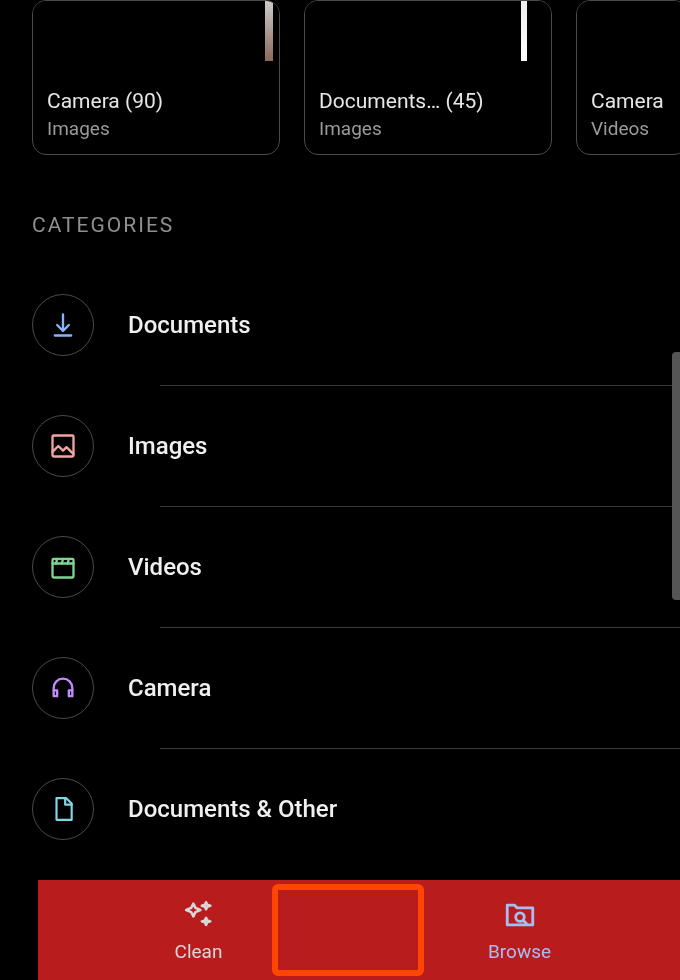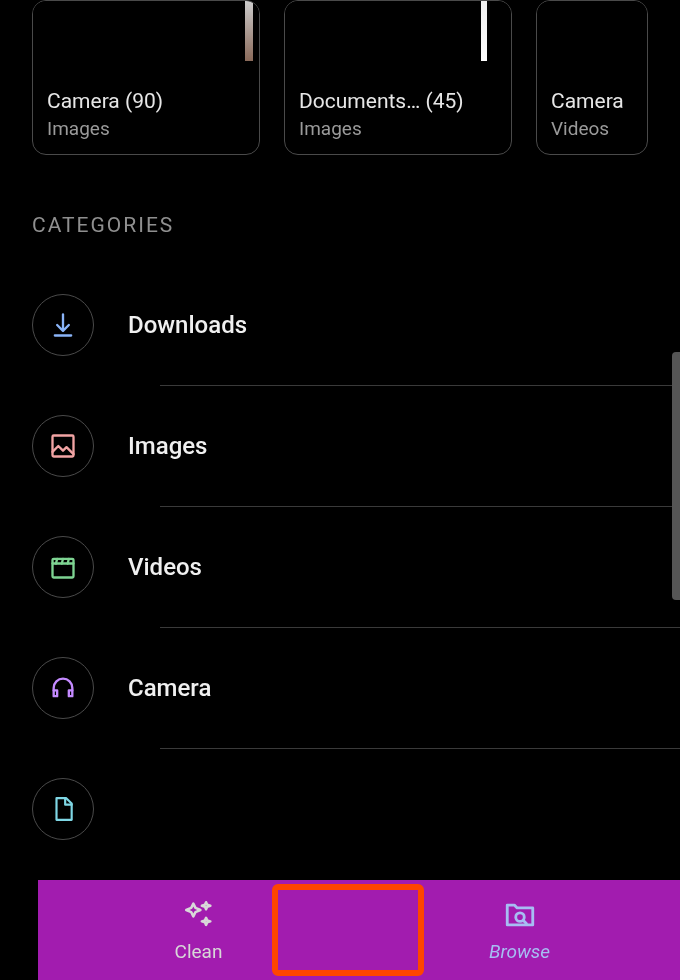--- a/index.html
+++ b/index.html
@@ -2,21 +2,21 @@
 <html><head>
 <meta charset="utf-8">
 <style>
   * { box-sizing: border-box; margin: 0; padding: 0; }
   html, body { width: 680px; height: 980px; overflow: hidden; background: #000; font-family: Roboto, Arial, sans-serif; color: #fff; }
   
   .scroll-area { height: 880px; overflow: hidden; position: relative; }
   
   .folder-cards { display: flex; gap: 24px; padding: 0 32px; }
   .folder-card {
-    width: 228px; flex-shrink: 0;
+    width: 248px; flex-shrink: 0;
     border: 1px solid #4a4a4a; border-radius: 14px;
     display: flex; flex-direction: column; overflow: hidden;
   }
   .folder-card .thumb { height: 82px; width: 100%; background: #000; position: relative; }
   .thumb-strip { position: absolute; top: 0; width: 8px; height: 60px; right: 6px; background: linear-gradient(#ccc, #8a6a5a); }
   .thumb-strip.b { right: 24px; width: 6px; background: linear-gradient(#eee, #fff); }
   .folder-card .meta { padding: 6px 14px 14px 14px; }
   .folder-card .title-row { font-size: 21px; color: #e6e6e6; white-space: nowrap; overflow: hidden; text-overflow: ellipsis; }
   .folder-card .sub { font-size: 19px; color: #9a9a9a; margin-top: 4px; }
   
@@ -27,27 +27,27 @@
   .cat-icon-wrap {
     width: 62px; height: 62px; border: 1.5px solid #4a4a4a; border-radius: 50%;
     display: flex; align-items: center; justify-content: center; flex-shrink: 0;
   }
   .cat-text { font-size: 24px; font-weight: 500; color: #f0f0f0; margin-left: 34px; }
   .cat-divider { height: 1px; background: #3a3a3a; margin-left: 128px; }
   
   .scroll-thumb { position: absolute; right: 0; top: 352px; width: 8px; height: 248px; background: #555; border-radius: 4px 0 0 4px; }
   
   .bottom-nav {
-    height: 100px; background: #a21caf; display: flex; margin-left: 38px;
+    height: 100px; background: #b91c1c; display: flex; margin-left: 38px;
   }
   .nav-item {
     flex: 1; display: flex; flex-direction: column; align-items: center; justify-content: center; cursor: pointer;
     color: #d8d8d8; gap: 4px;
   }
-  .nav-item.active { color: #a7bdf3; font-style: italic; }
+  .nav-item.active { color: #a7bdf3; }
   .nav-label { font-size: 19px; }
   .highlight-box {
     position: absolute; border: 6px solid #ff4500; border-radius: 6px;
     pointer-events: none;
   }
 </style>
 </head>
 <body>
 
 <div class="scroll-area">
@@ -93,21 +93,21 @@
   <div class="cat-list">
 
     <div class="cat-item">
       <div class="cat-icon-wrap">
         <svg width="28" height="28" viewBox="0 0 24 24" fill="none" stroke="#8ab4f8" stroke-width="2" stroke-linecap="round" stroke-linejoin="round">
             <path d="M12 3v12"></path>
             <path d="M7 12l5 5 5-5"></path>
             <path d="M5 21h14"></path>
           </svg>
       </div>
-      <div class="cat-text">Downloads</div>
+      <div class="cat-text">Documents</div>
     </div>
     <div class="cat-divider"></div>
 
     <div class="cat-item">
       <div class="cat-icon-wrap">
         <svg width="28" height="28" viewBox="0 0 24 24" fill="none" stroke="#f2a4a4" stroke-width="2" stroke-linecap="round" stroke-linejoin="round">
             <rect x="3" y="3" width="18" height="18" rx="1"></rect>
             <path d="M3 17l5-5 4 4 3-3 6 6"></path>
           </svg>
       </div>
@@ -138,20 +138,21 @@
     </div>
     <div class="cat-divider"></div>
 
     <div class="cat-item">
       <div class="cat-icon-wrap">
         <svg width="26" height="26" viewBox="0 0 24 24" fill="none" stroke="#7fd7e5" stroke-width="2" stroke-linecap="round" stroke-linejoin="round">
             <path d="M6 2h9l5 5v15H6z"></path>
             <path d="M14 2v6h6"></path>
           </svg>
       </div>
+      <div class="cat-text">Documents &amp; Other</div>
     </div>
 
   </div>
 
   <div class="scroll-thumb"></div>
 </div>
 
 <div class="bottom-nav" style="position:relative;">
   <div class="nav-item">
     <span>

